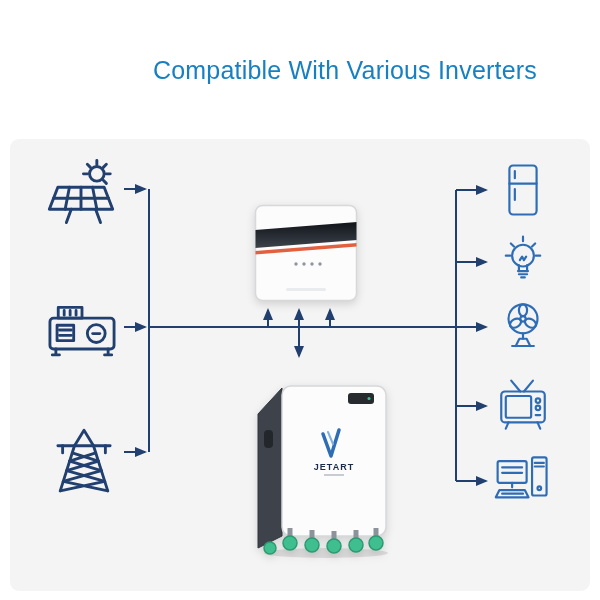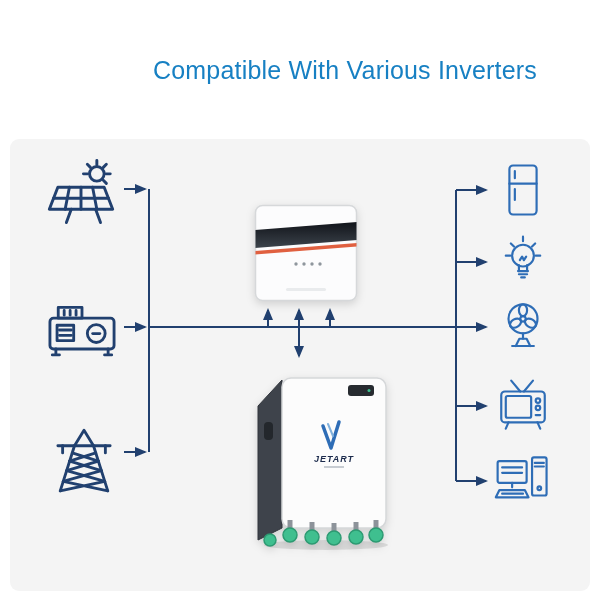--- a/index.html
+++ b/index.html
@@ -119,21 +119,21 @@
       <g fill="#8f969d">
         <circle cx="42" cy="60" r="1.7"></circle>
           <circle cx="50" cy="60" r="1.7"></circle>
         <circle cx="58" cy="60" r="1.7"></circle>
           <circle cx="66" cy="60" r="1.7"></circle>
       </g>
       <rect x="32" y="84" width="40" height="3" rx="1.5" fill="#e9ebed"></rect>
     </svg>
   </div>
 
-  <div class="abs device" style="left:228px;top:364px;font-style:italic;">
+  <div class="abs device" style="left:228px;top:372px;">
     <svg width="180" height="188" viewBox="0 0 180 188">
       <ellipse cx="98" cy="181" rx="62" ry="5" fill="rgba(0,0,0,0.10)"></ellipse>
       <polygon points="30,42 54,16 54,164 30,176" fill="#3e434b" stroke="#31353c" stroke-width="1"></polygon>
       <rect x="36" y="58" width="9" height="18" rx="4" fill="#23272c"></rect>
       <rect x="54" y="14" width="104" height="150" rx="9" fill="#fcfcfc" stroke="#d5d7d9" stroke-width="1.5"></rect>
       <rect x="120" y="21" width="26" height="11" rx="3" fill="#272b30"></rect>
       <circle cx="141" cy="26.5" r="1.5" fill="#3fbf8f"></circle>
       <g>
         <path d="M95,62 L103,84 L111,58" fill="none" stroke="#2e6db6" stroke-width="3.5" stroke-linecap="round" stroke-linejoin="round"></path>
         <path d="M100,60 L105,72" fill="none" stroke="#7fb0dd" stroke-width="2" stroke-linecap="round"></path>

